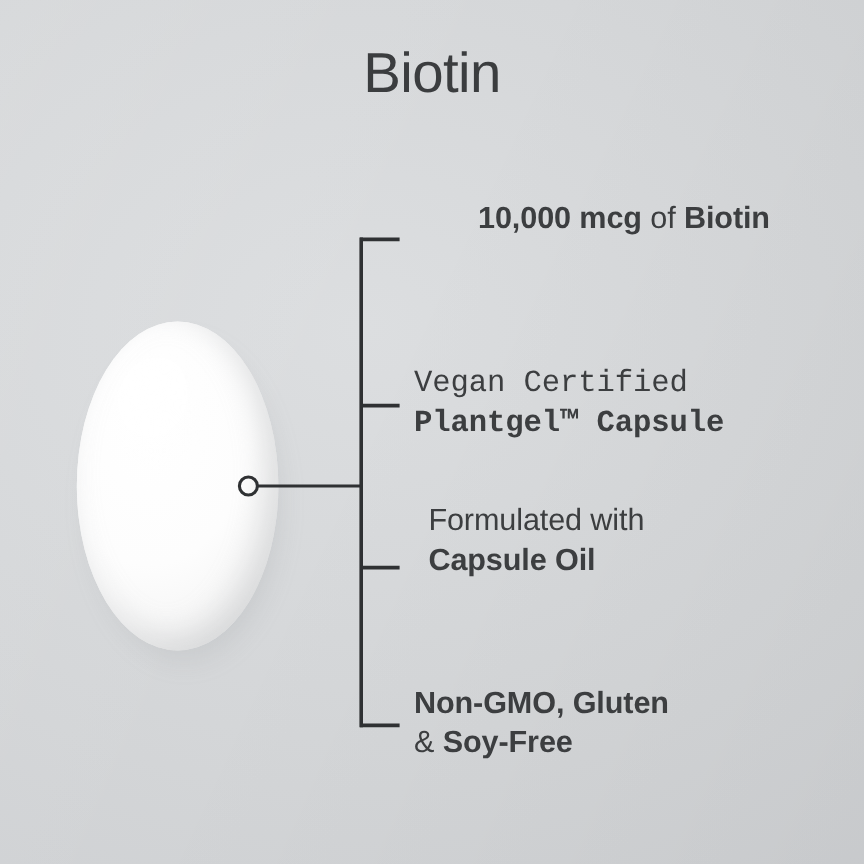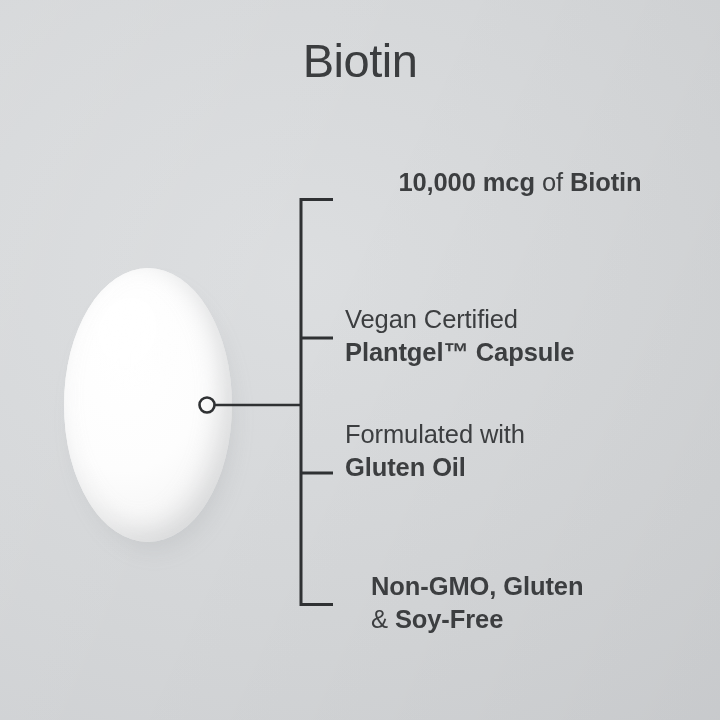--- a/index.html
+++ b/index.html
@@ -115,23 +115,23 @@
     width: 350px;
     color: #3c3e40;
     font-size: 25.5px;
     line-height: 1.30;
     letter-spacing: -0.1px;
   }
   .feature .b { font-weight: 700; }
   .feature .r { font-weight: 400; }
 
   .f1 { top: 166px; text-align: center; }
-  .f2 { top: 303px; }
-  .f3 { top: 418px; }
-  .f4 { top: 570px; margin-left: 26px; }
+  .f2 { top: 303px; font-family: Liberation Mono, monospace; }
+  .f3 { top: 418px; margin-left: 12px; }
+  .f4 { top: 570px; }
 </style>
 </head>
 <body>
 
 <div id="scene" style="--ink: #2f3133;">
 
   <div class="title">Biotin</div>
 
   <div class="capsule-wrap">
     <div class="capsule-shadow"></div>
@@ -157,21 +157,21 @@
   <div class="features">
     <div class="feature f1">
         <div><span class="b">10,000 mcg </span><span class="r">of </span><span class="b">Biotin</span></div>
       </div>
     <div class="feature f2">
         <div><span class="r">Vegan Certified</span></div>
         <div><span class="b">Plantgel™ Capsule</span></div>
       </div>
     <div class="feature f3">
         <div><span class="r">Formulated with</span></div>
-        <div><span class="b">Gluten Oil</span></div>
+        <div><span class="b">Capsule Oil</span></div>
       </div>
     <div class="feature f4">
         <div><span class="b">Non-GMO, Gluten</span></div>
         <div><span class="r">&amp; </span><span class="b">Soy-Free</span></div>
       </div>
   </div>
 
 </div>
 
 </body></html>

